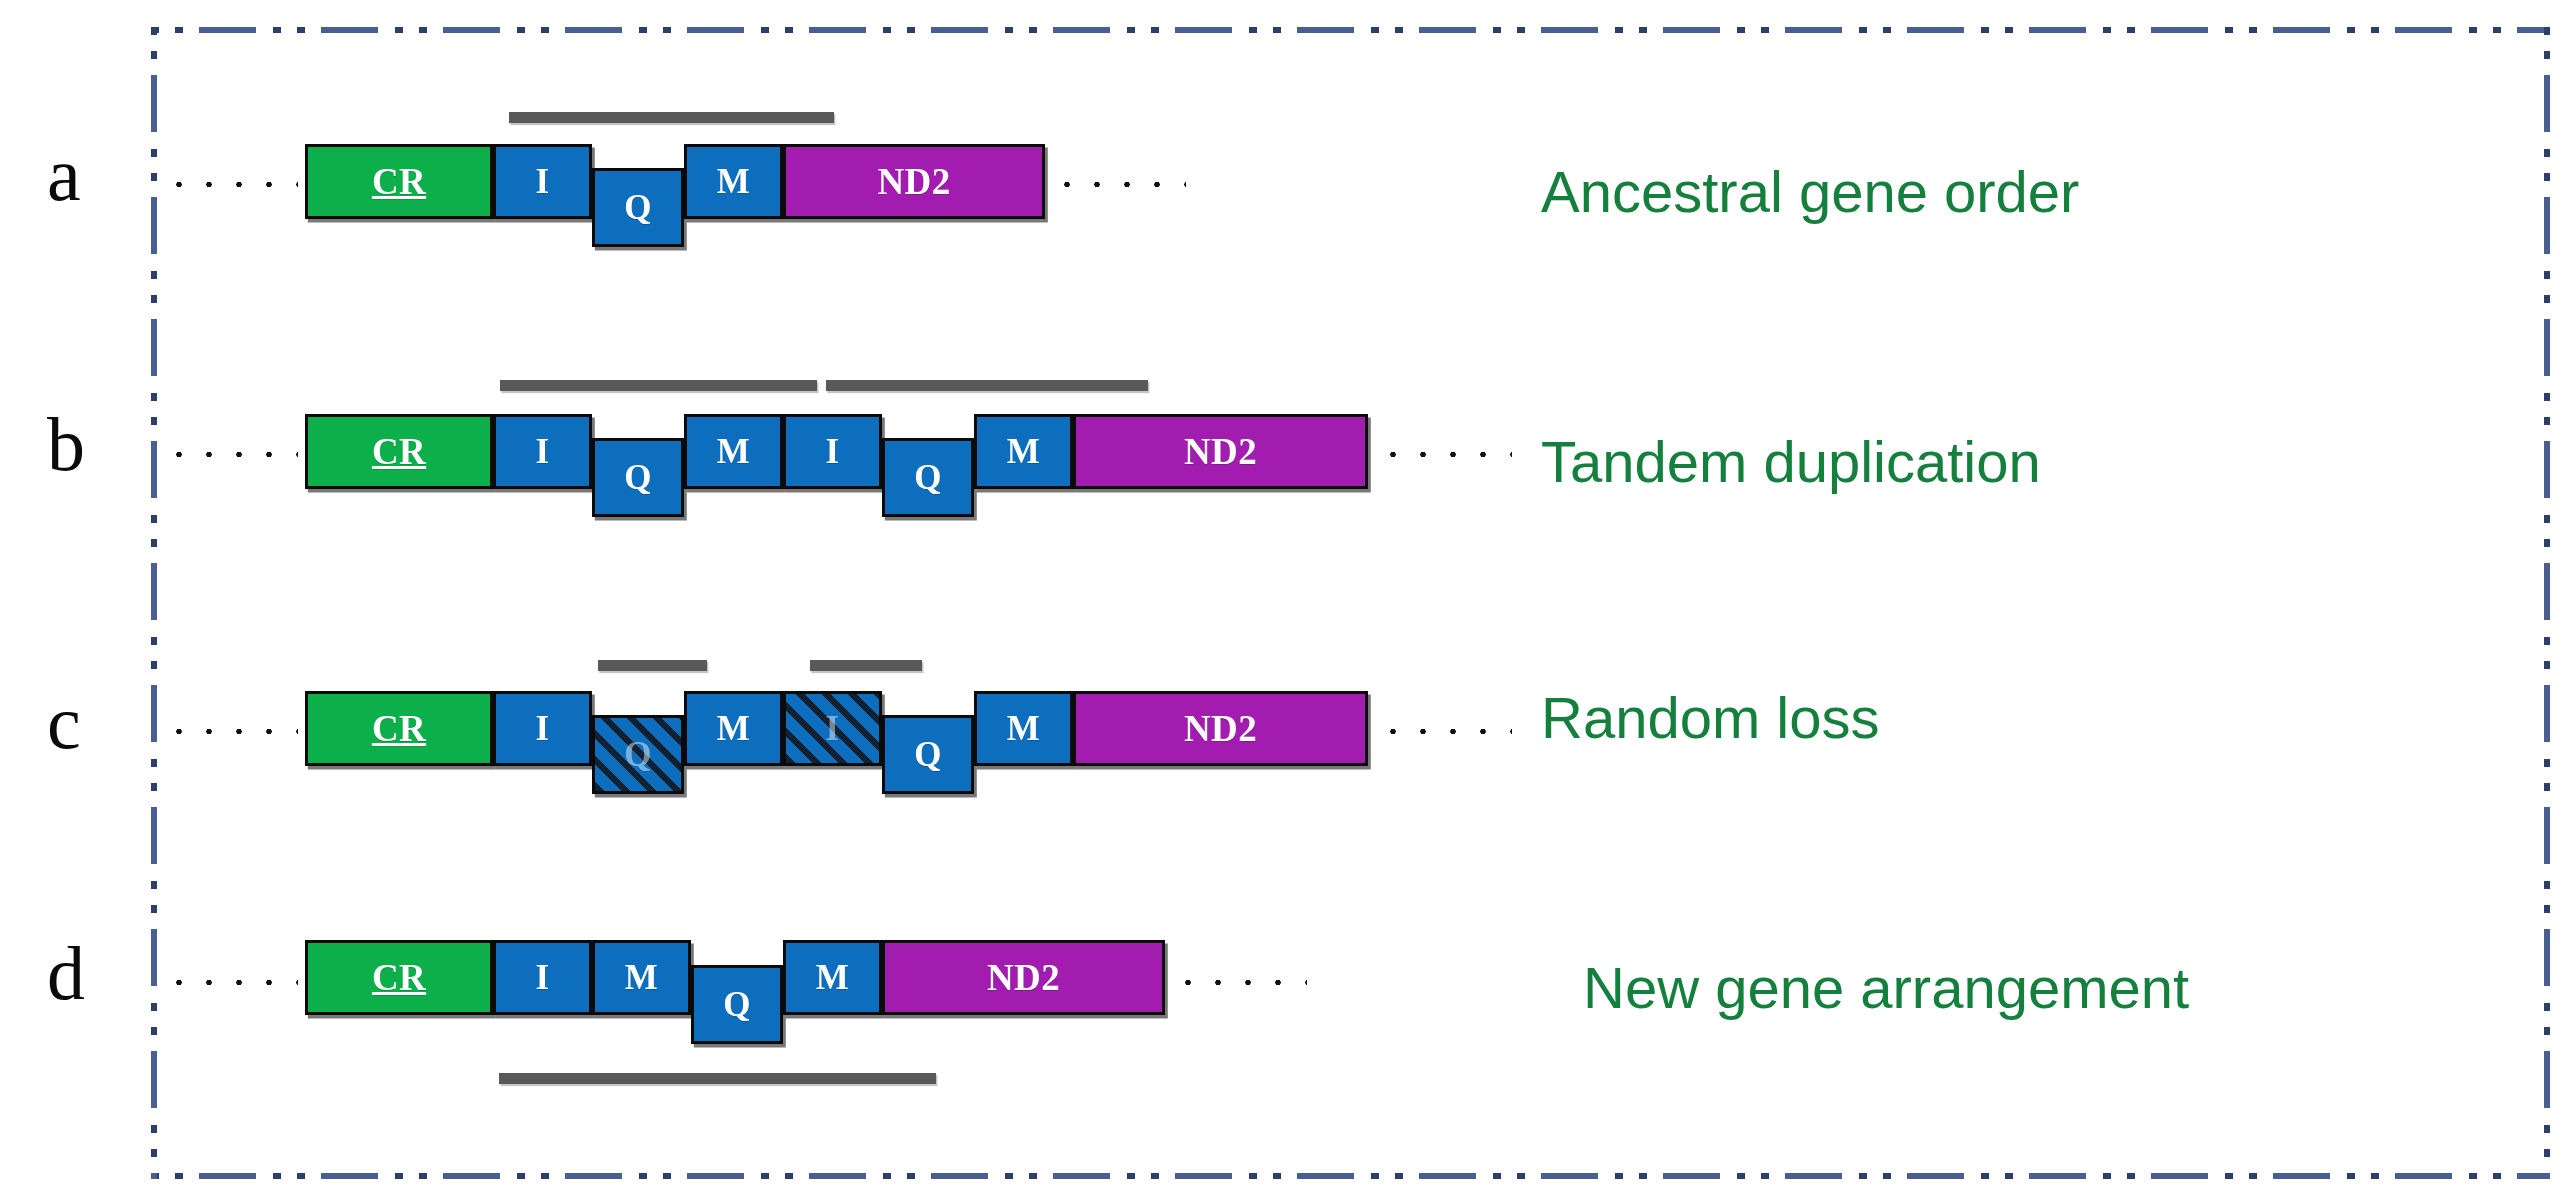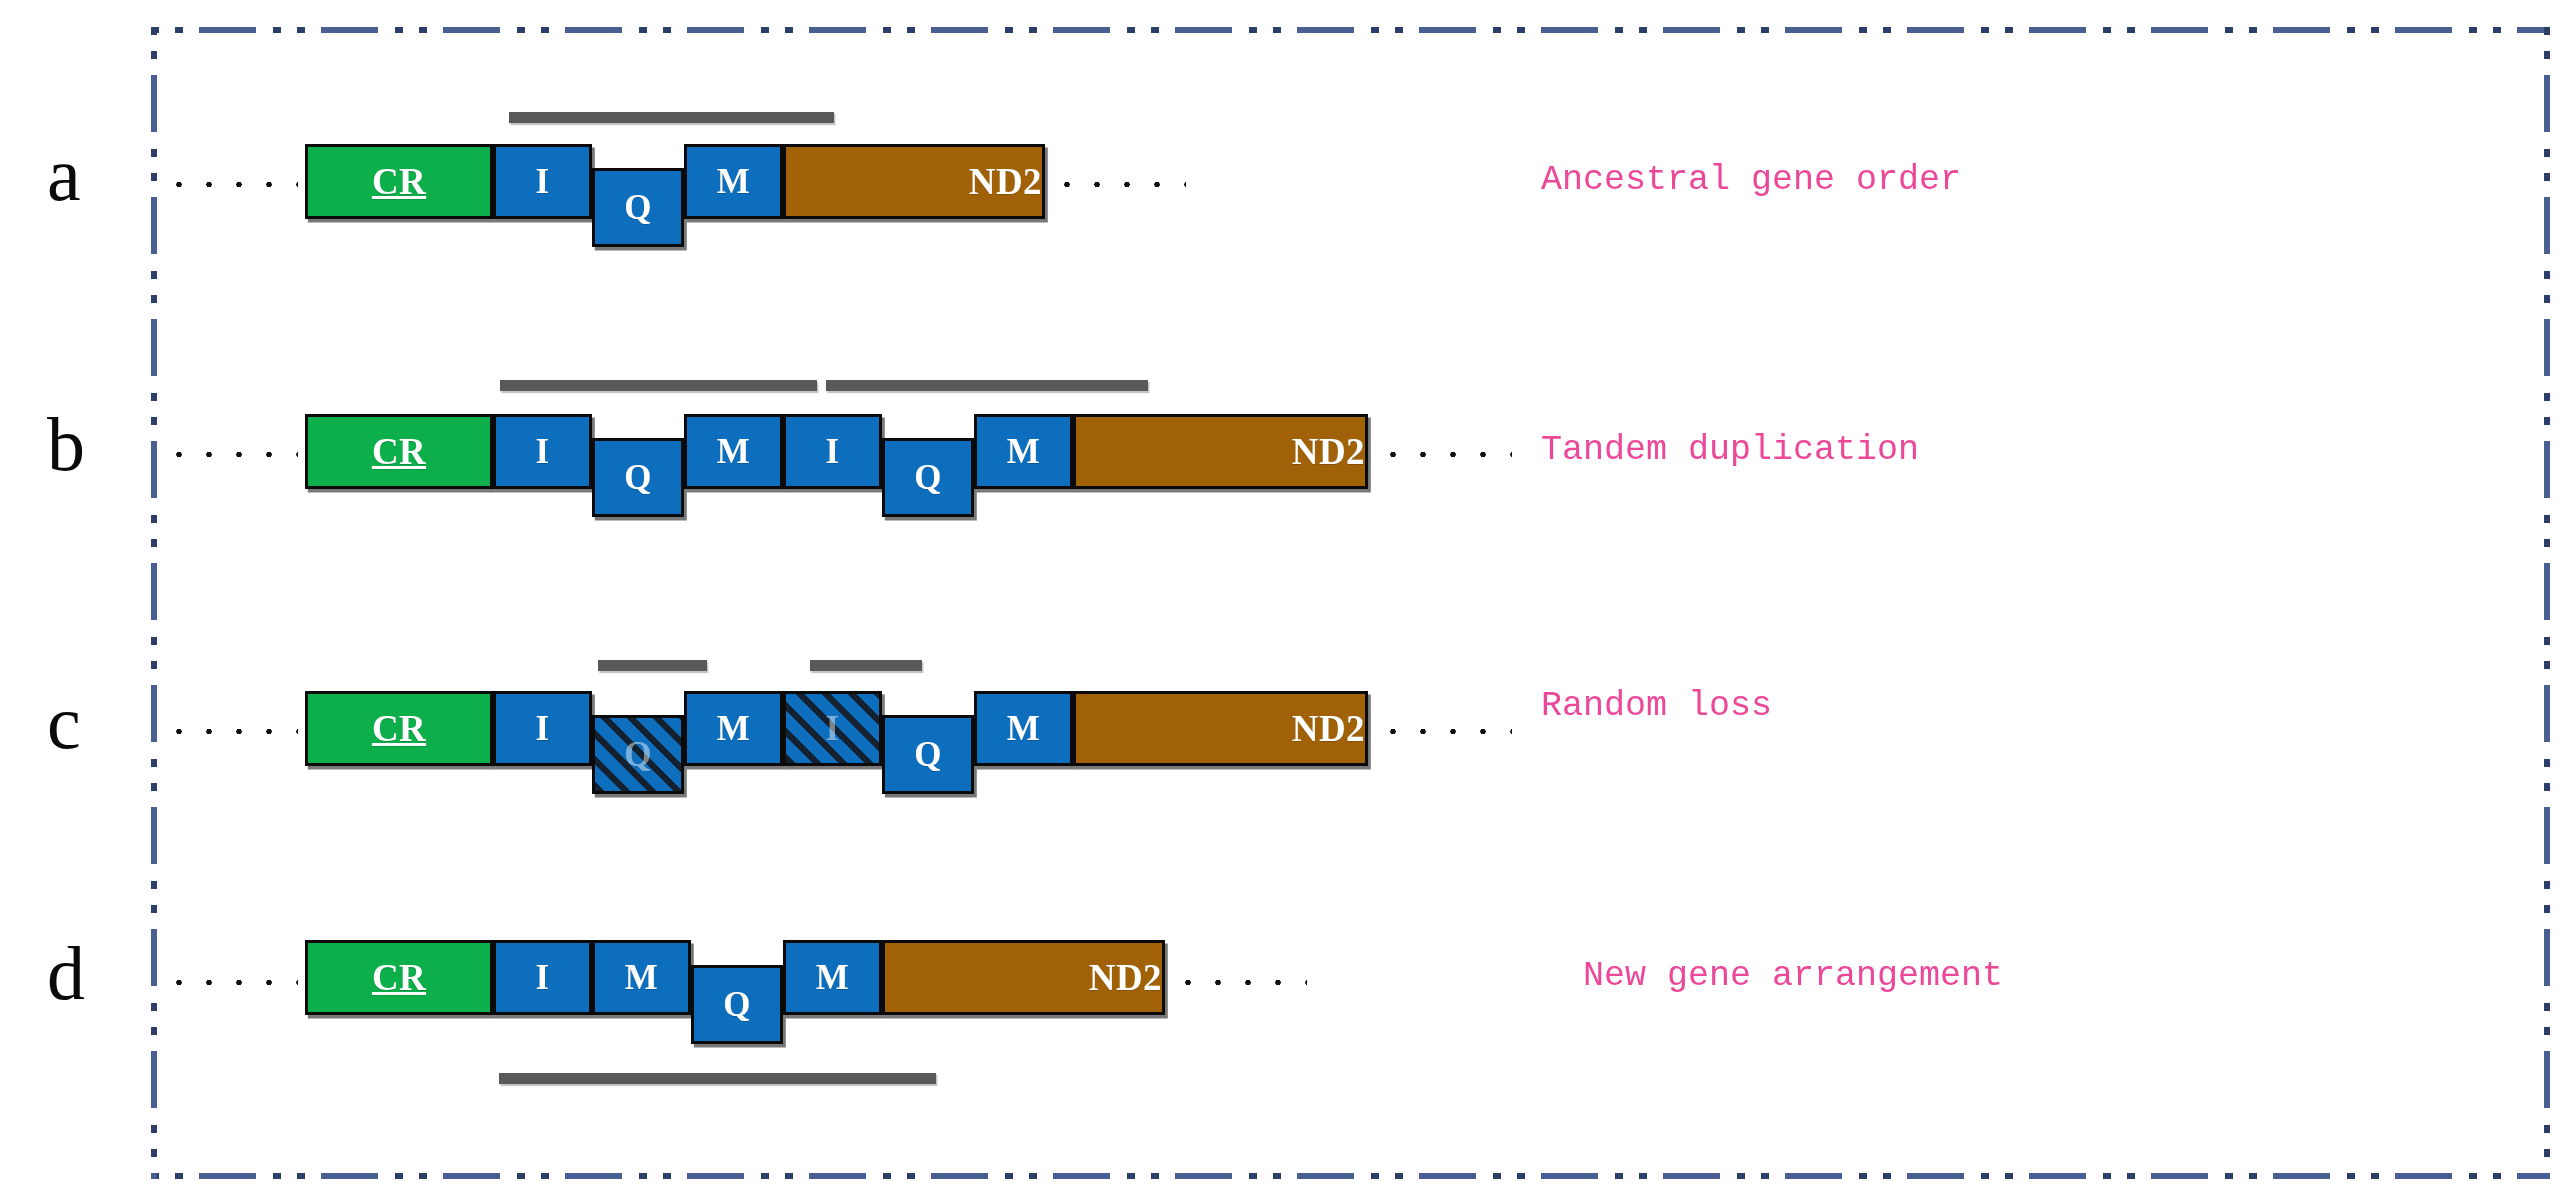--- a/index.html
+++ b/index.html
@@ -67,21 +67,21 @@
     color:#ffffff;
     font-weight:bold;
     font-family:"Liberation Serif","DejaVu Serif",serif;
     letter-spacing:0.4px;
     text-shadow:0 0.7px 0 rgba(0,0,0,.18);
     overflow:hidden;
   }
   .gene > span{position:relative;z-index:2;line-height:1;}
   .g-cr{background:#0CAF4A;text-decoration:underline;}
   .g-blue{background:#0D6EBE;}
-  .g-orange{background:#a16207;justify-content:flex-end;}
+  .g-orange{background:#a21caf;}
 
   
   .g-lost::before{
     content:"";position:absolute;inset:0;z-index:1;
     background-image:repeating-linear-gradient(45deg,
         rgba(20,24,32,.90) 0px, rgba(20,24,32,.90) 6.4px,
         rgba(20,24,32,0)   6.4px, rgba(20,24,32,0)  18.4px);
   }
   .g-lost > span{opacity:.45;}
 
@@ -90,24 +90,24 @@
 
   
   .greybar{
     position:absolute;height:10.6px;background:#595959;
     box-shadow:1.4px 2.1px 0 rgba(150,150,150,.55);
   }
 
   
   .caption{
     position:absolute;
-    font-size:35px;line-height:1;
-    color:#ec4899;
+    font-size:58px;line-height:1;
+    color:#15803d;
     white-space:nowrap;
-    font-family:Liberation Mono, monospace;
+    font-family:Liberation Sans, sans-serif;
   }
 </style>
 </head>
 <body>
 
 <div id="frame">
   <div class="fr-edge fr-h" id="fr-top"></div>
   <div class="fr-edge fr-h" id="fr-bot"></div>
   <div class="fr-edge fr-v" id="fr-left"></div>
   <div class="fr-edge fr-v" id="fr-right"></div>

